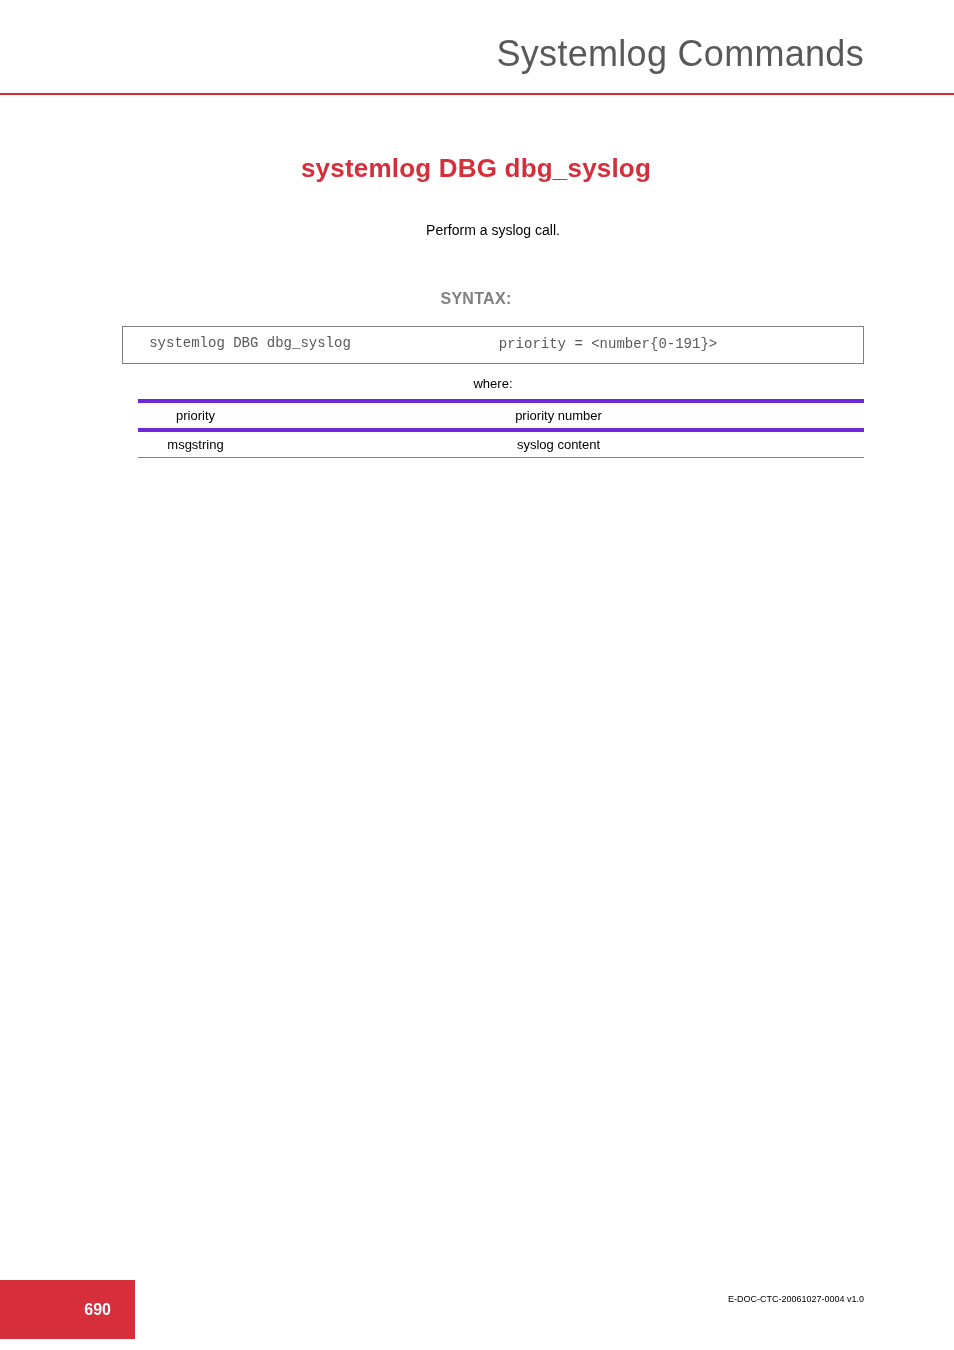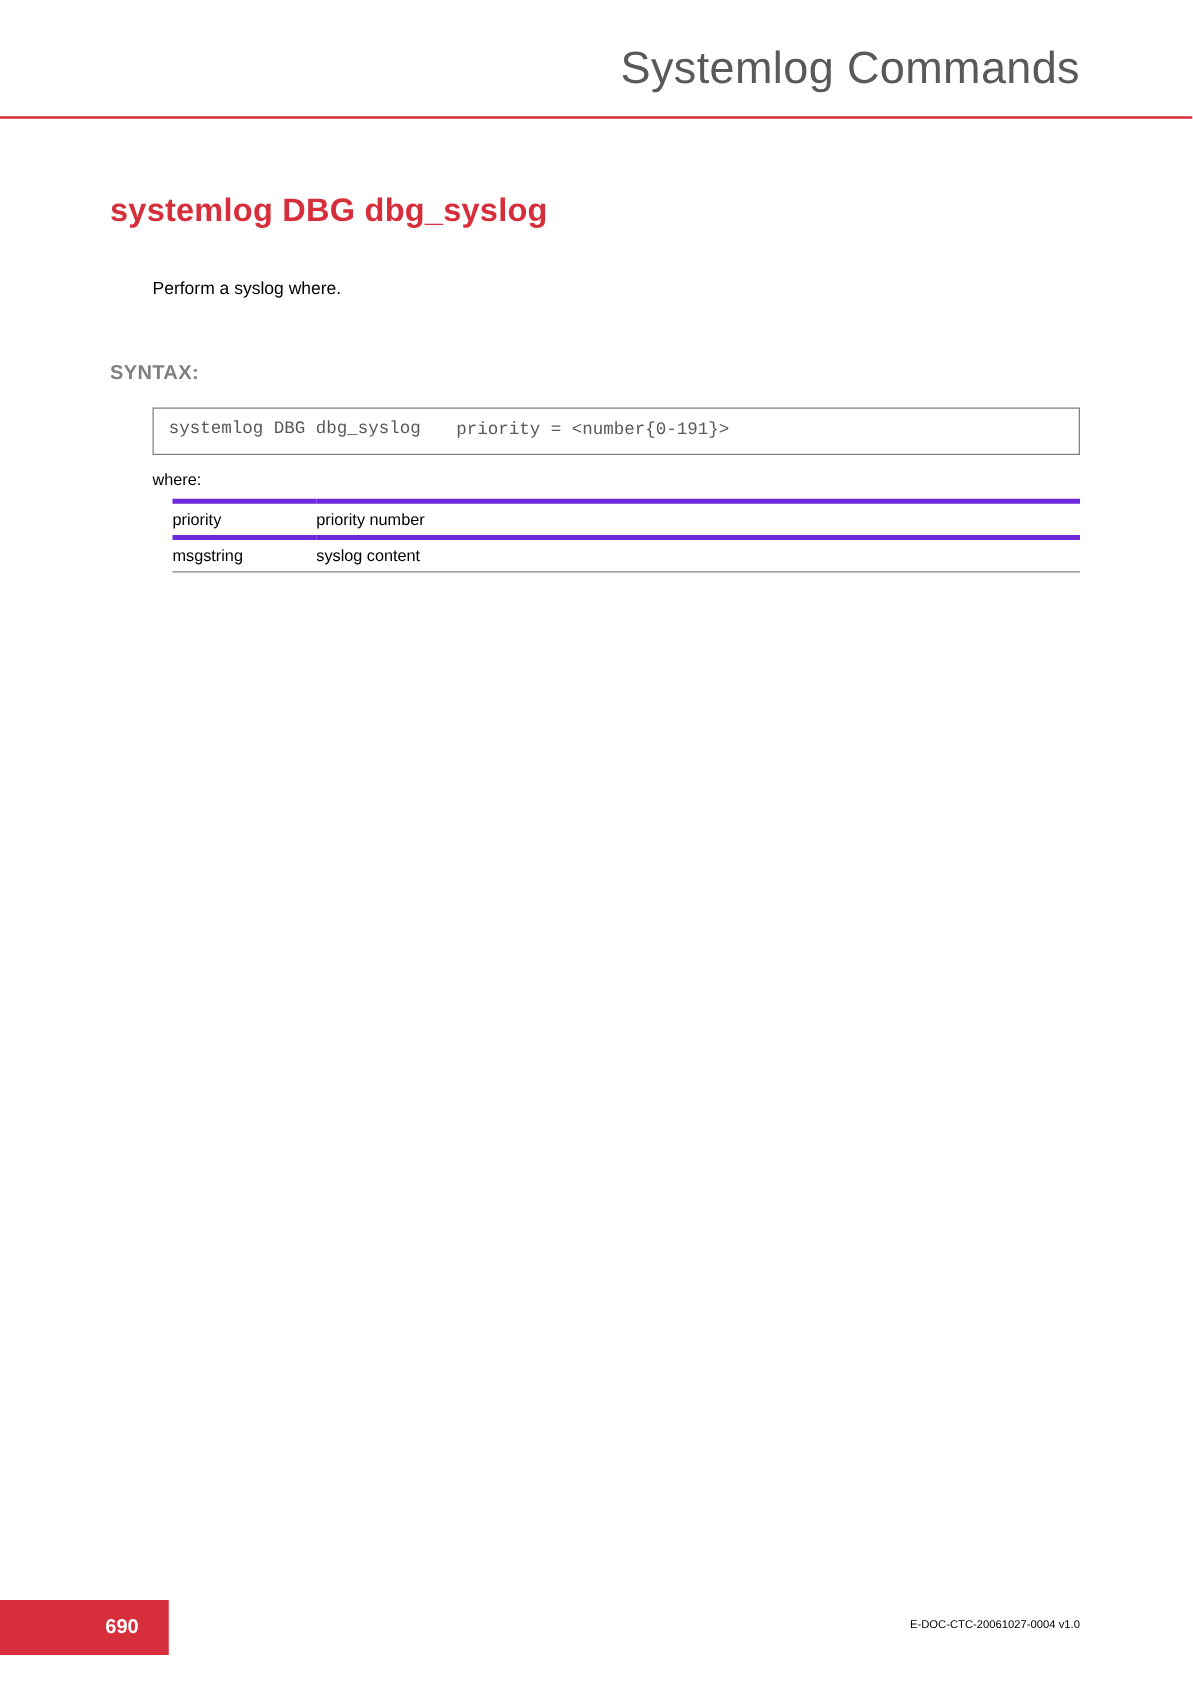--- a/index.html
+++ b/index.html
@@ -25,20 +25,21 @@
       padding-bottom: 18px;
     }
     .page-header-title {
       font-size: 36px;
       font-weight: 400;
       color: #595959;
       letter-spacing: 0.3px;
     }
     .content {
       padding: 58px 90px 0 88px;
+      text-align: center;
     }
     .command-title {
       font-size: 26px;
       font-weight: bold;
       color: #d62e3a;
       letter-spacing: 0.2px;
       margin-bottom: 38px;
     }
     .command-description {
       font-size: 14px;
@@ -106,21 +107,21 @@
       bottom: 0;
       left: 0;
       right: 0;
       height: 70px;
       display: flex;
       align-items: flex-start;
     }
     .footer-page-bg {
       background: #d62e3a;
       width: 135px;
-      height: 44px;
+      height: 59px;
       display: flex;
       align-items: center;
       justify-content: flex-end;
       padding-right: 24px;
     }
     .footer-page-num {
       color: #ffffff;
       font-size: 16px;
       font-weight: bold;
     }
@@ -134,21 +135,21 @@
   </style>
 </head>
 <body>
 
 <div class="page-header">
   <div class="page-header-title">Systemlog Commands</div>
 </div>
 
 <div class="content">
   <h1 class="command-title">systemlog DBG dbg_syslog</h1>
-  <p class="command-description">Perform a syslog where.</p>
+  <p class="command-description">Perform a syslog call.</p>
 
   <div class="syntax-label">SYNTAX:</div>
 
   <div class="syntax-box">
     <div class="syntax-row">
       <span class="syntax-command">systemlog DBG dbg_syslog</span>
       <span class="syntax-args">
         <span class="syntax-arg-line">priority = &lt;number{0-191}&gt;</span>
       </span>
     </div>

